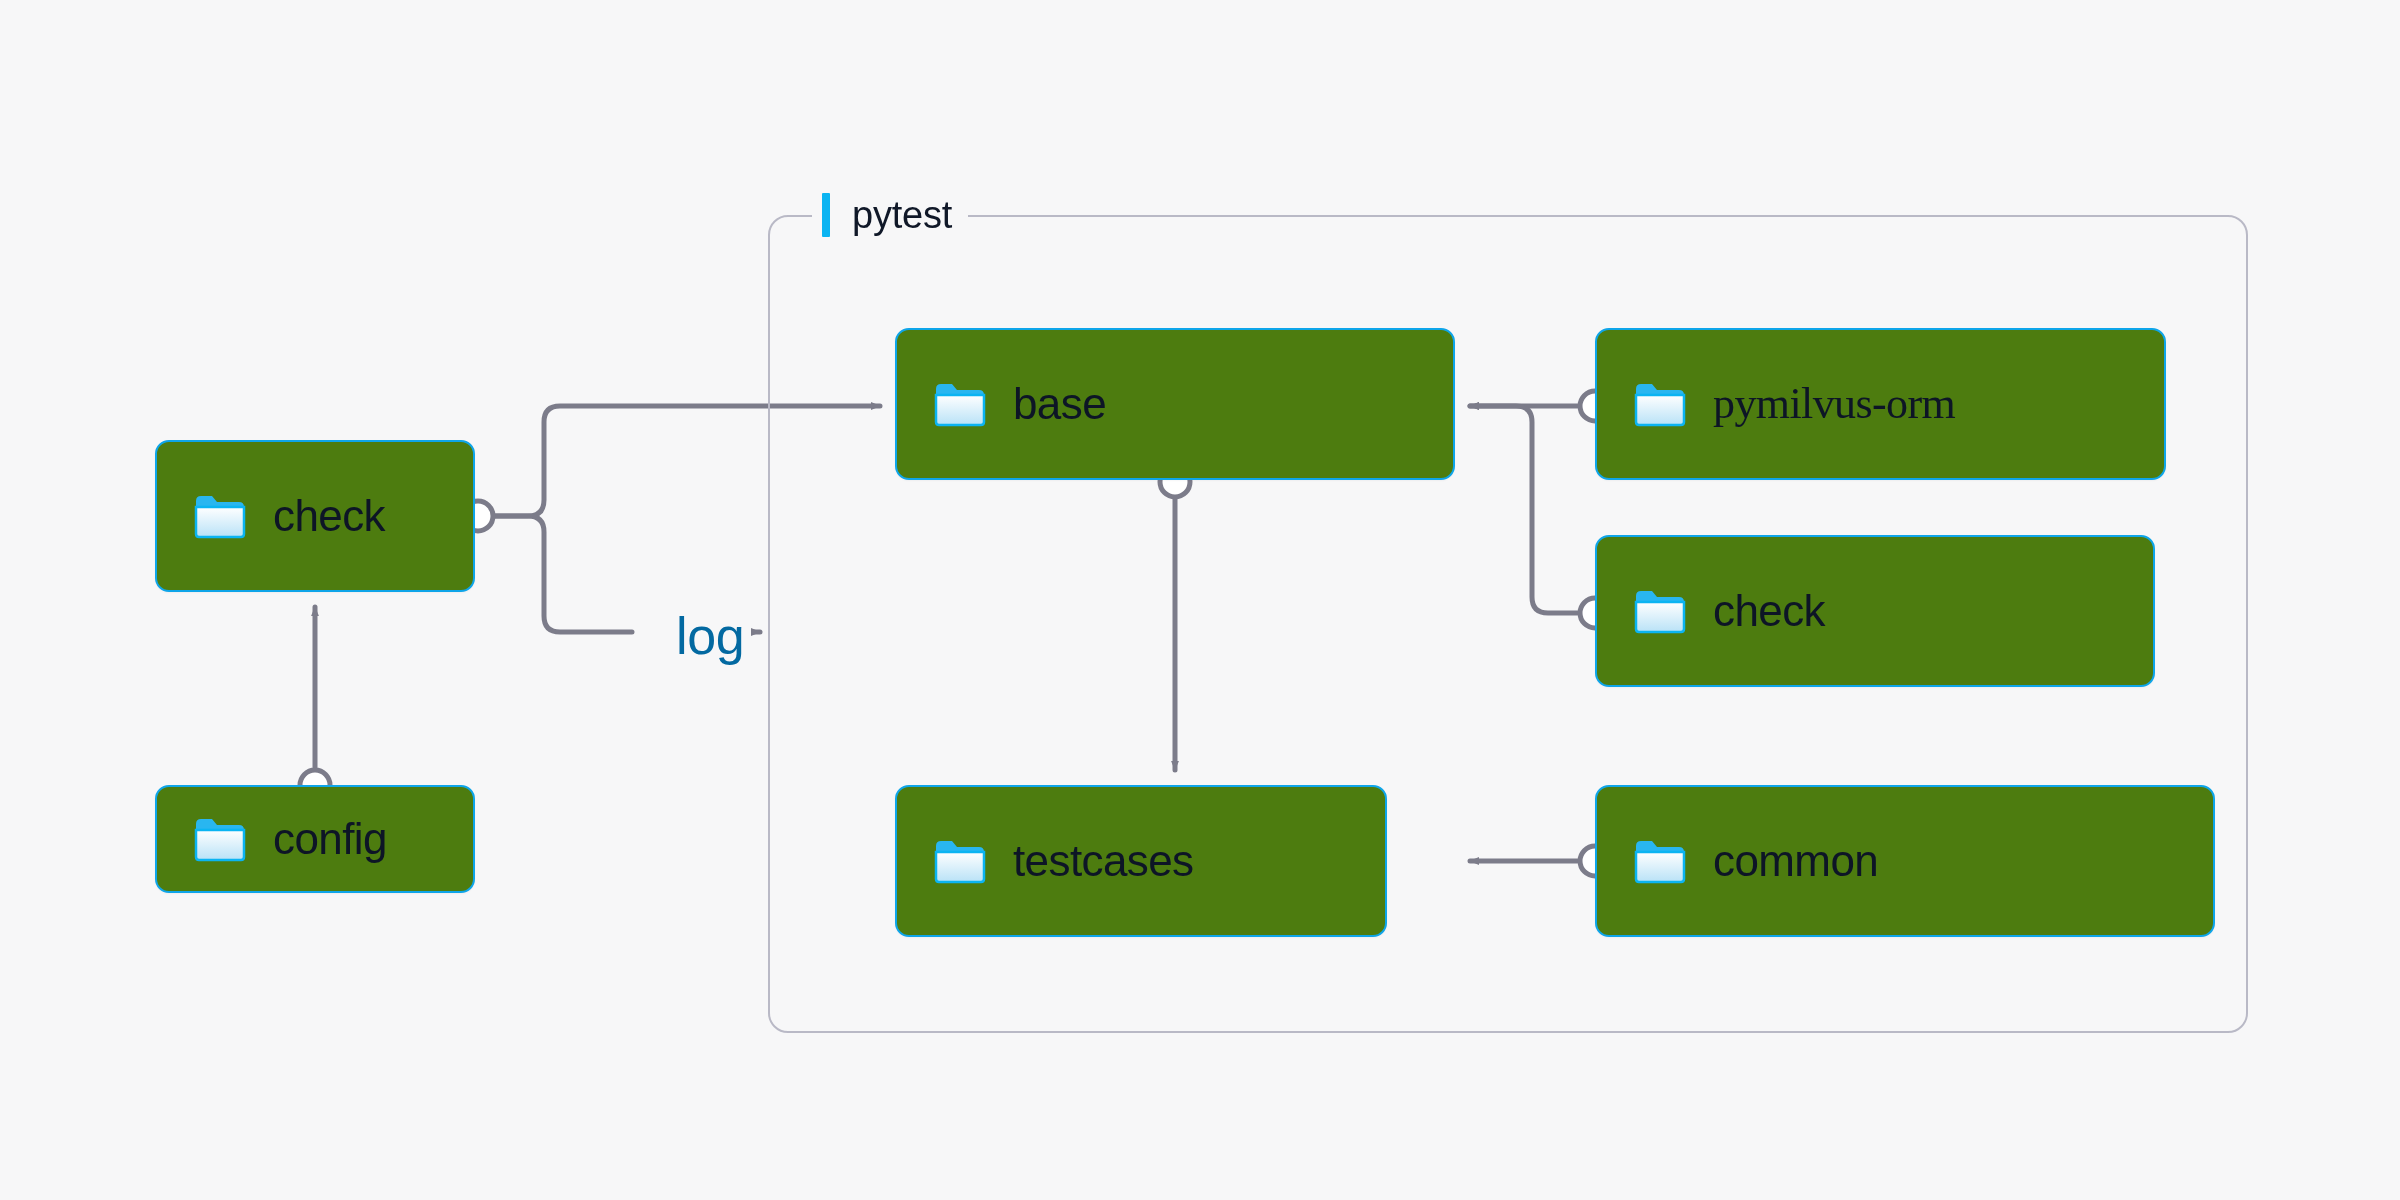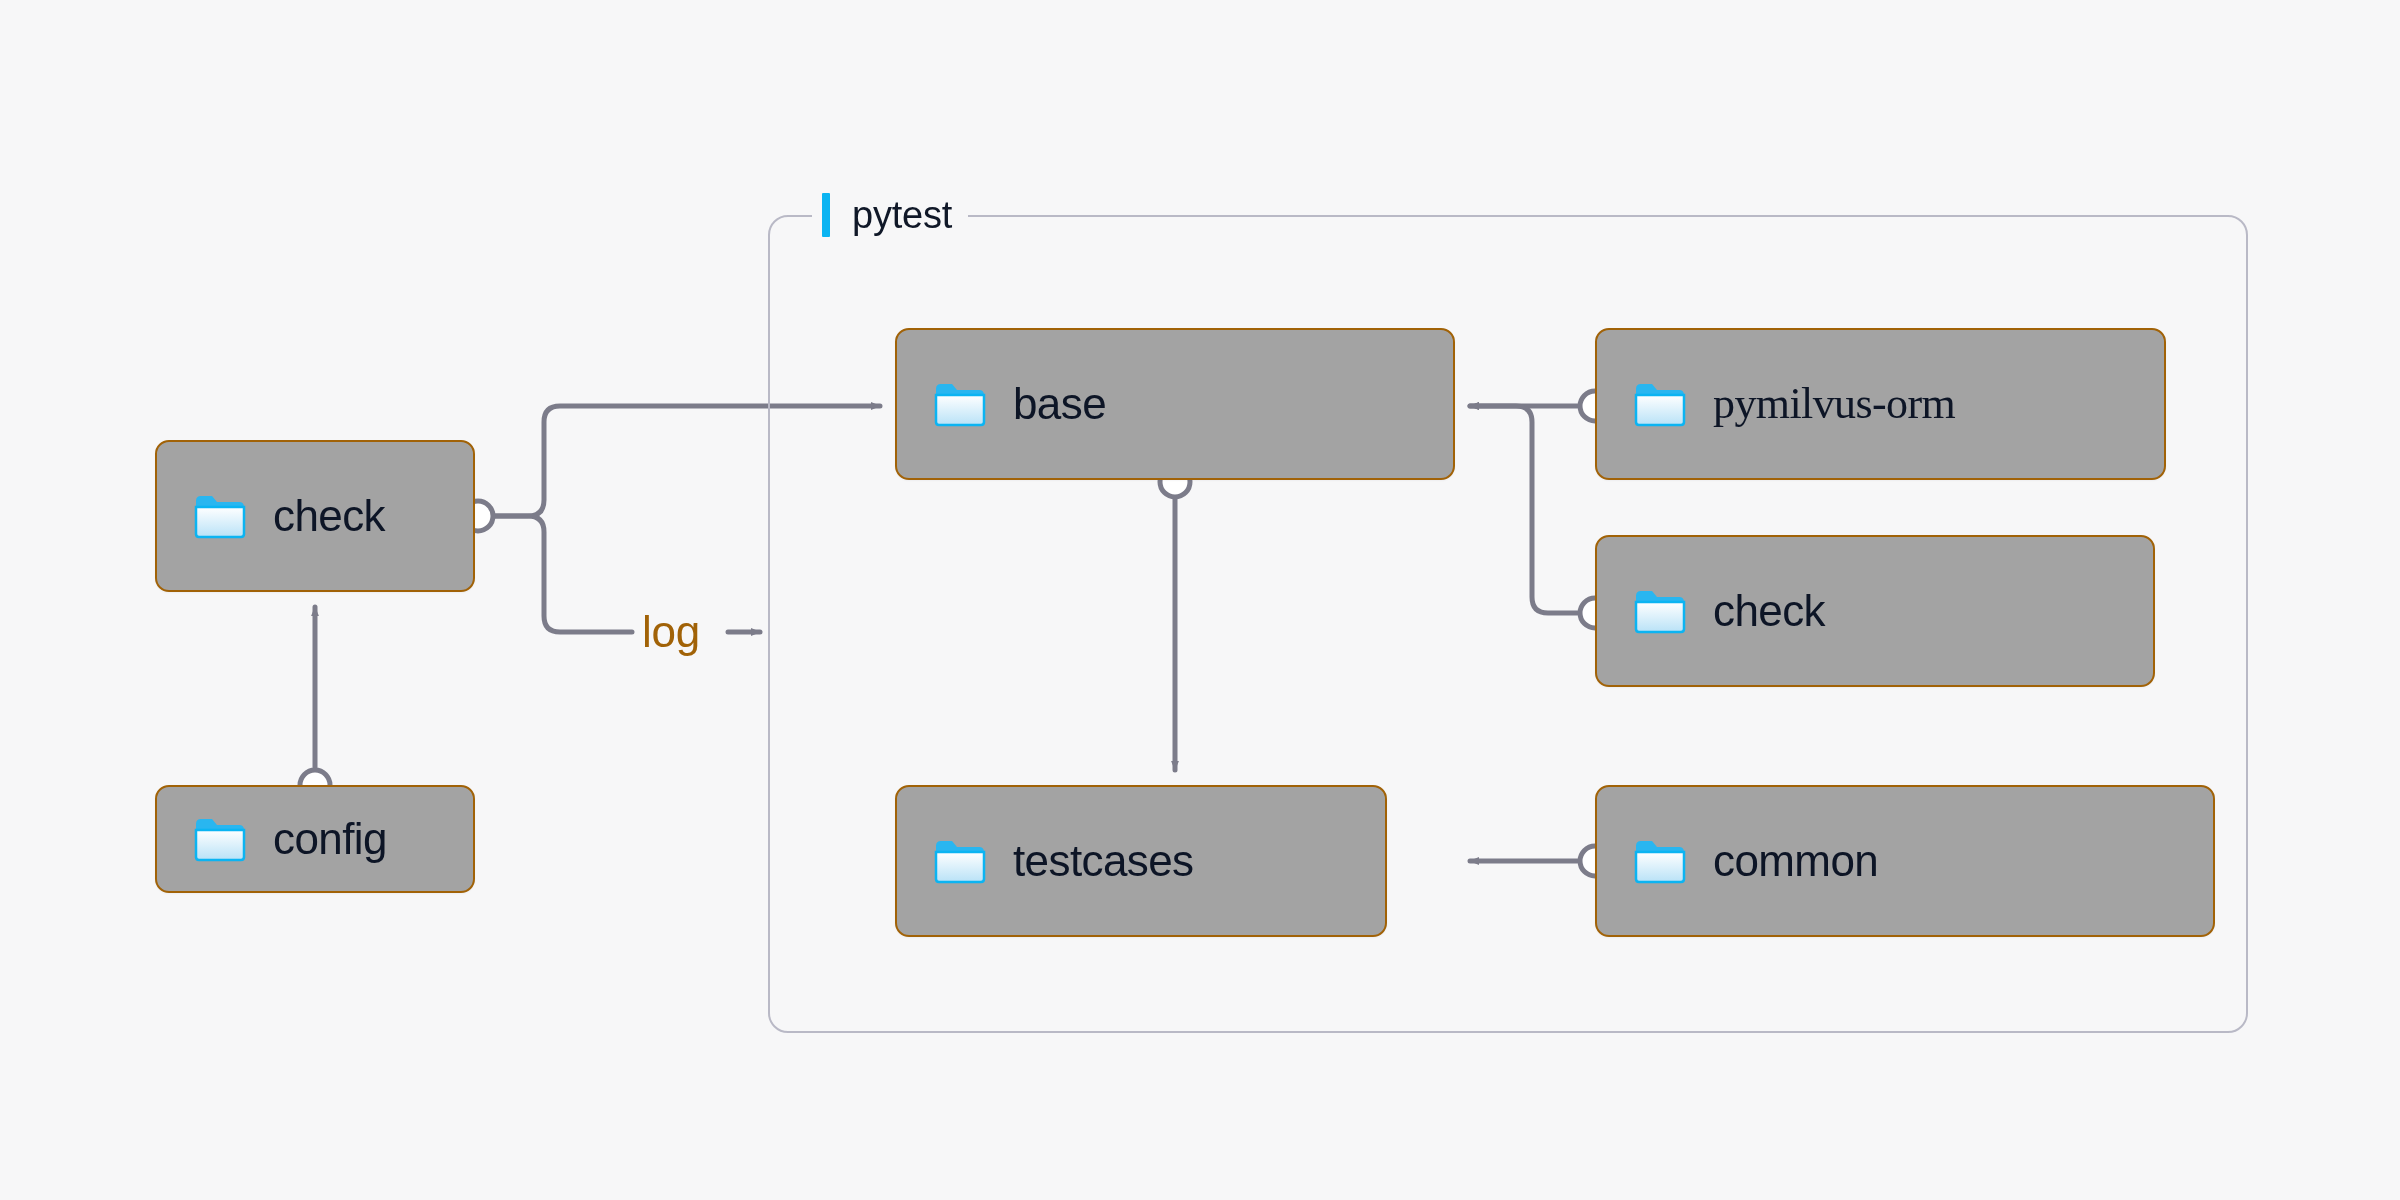--- a/index.html
+++ b/index.html
@@ -55,22 +55,22 @@
   .group-title {
     font-size: 38px;
     color: #101828;
     letter-spacing: -0.2px;
     line-height: 1;
   }
   
   .node {
     position: absolute;
     box-sizing: border-box;
-    background: #a3a3a3;
-    border: 2px solid #a16207;
+    background: #4d7c0f;
+    border: 2px solid #0ea5e9;
     border-radius: 14px;
     display: flex;
     align-items: center;
     padding-left: 36px;
     gap: 26px;
     box-shadow: 0 1px 2px rgba(16,24,40,0.04);
   }
   .node-label {
     font-size: 44px;
     color: #0d1526;
@@ -80,27 +80,28 @@
   }
   .folder-icon {
     flex: 0 0 auto;
     width: 54px;
     height: 48px;
     display: block;
   }
   
   .edge-label {
     position: absolute;
-    font-size: 44px;
-    color: #a16207;
+    font-size: 52px;
+    color: #0369a1;
     letter-spacing: -0.3px;
     line-height: 1;
     white-space: nowrap;
     background: #f7f7f8;
     padding: 0 6px;
+    margin-left: 34px;
   }
 </style>
 </head>
 <body>
 
 <div id="stage">
 
   <svg id="edges" viewBox="0 0 2400 1200" width="2400" height="1200">
     <defs>
       <marker id="arrowhead" markerWidth="10" markerHeight="8" refX="9.2" refY="4" orient="auto" markerUnits="userSpaceOnUse">

